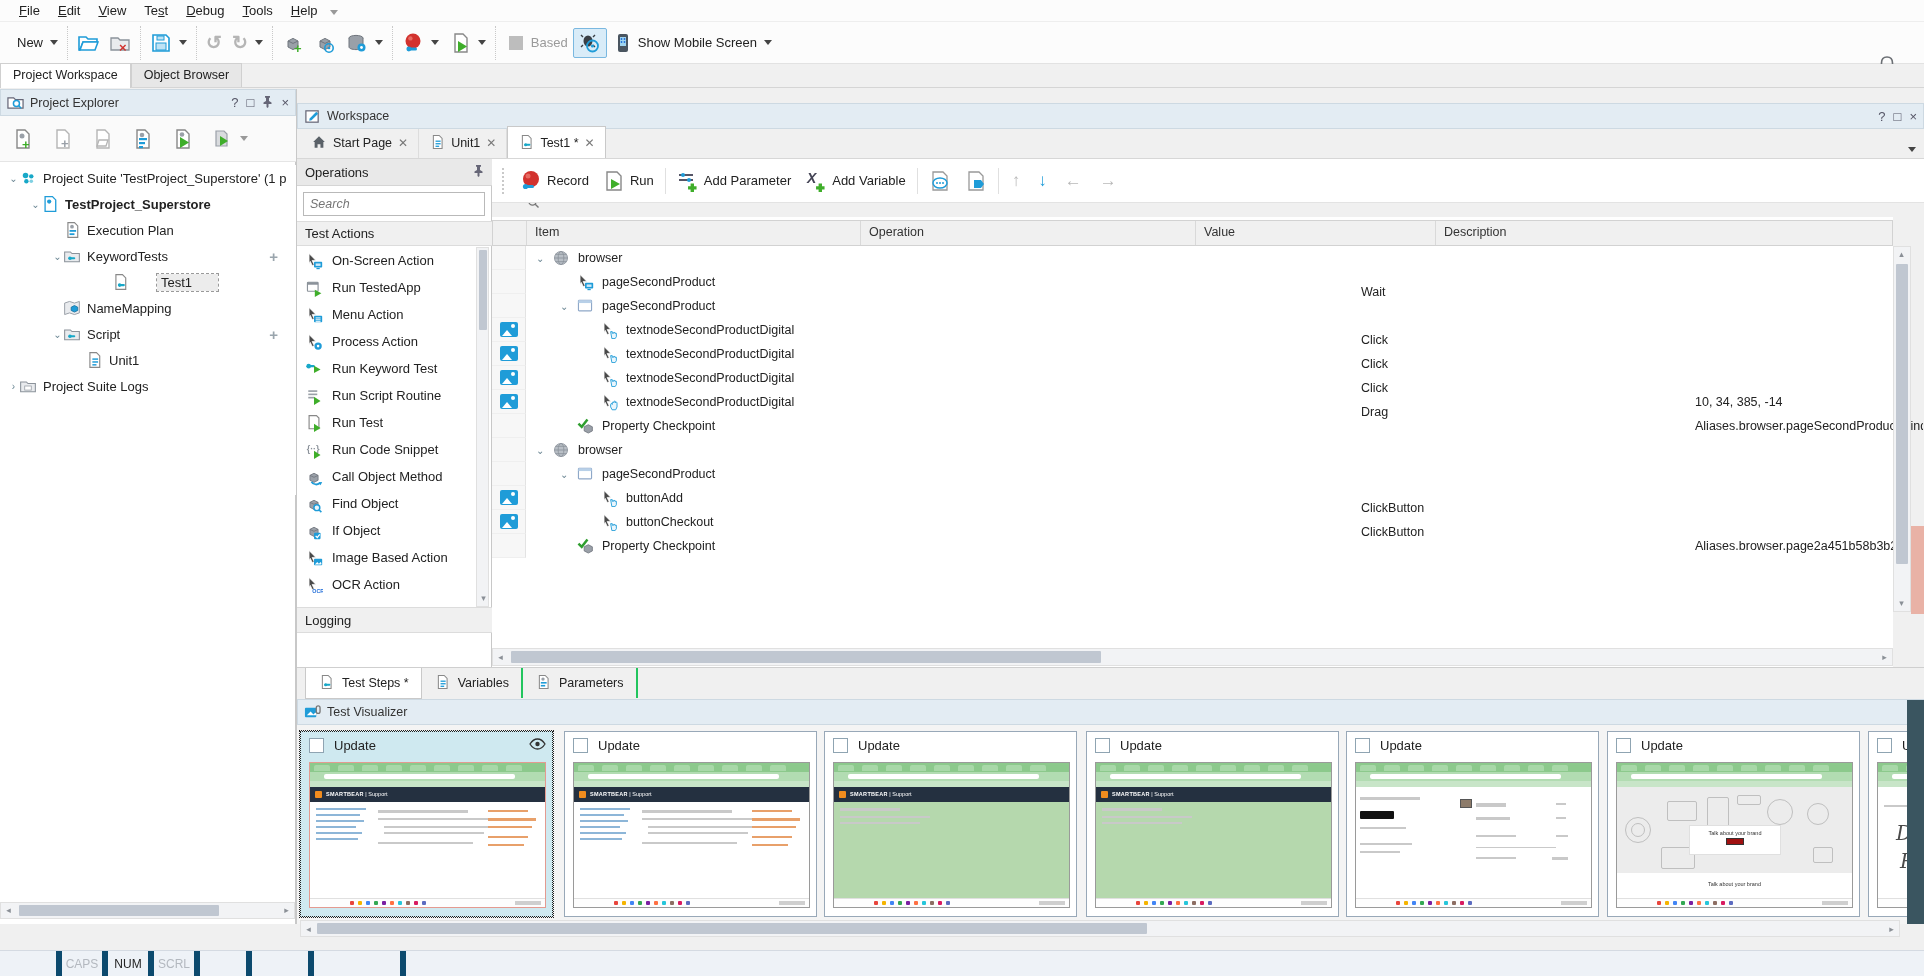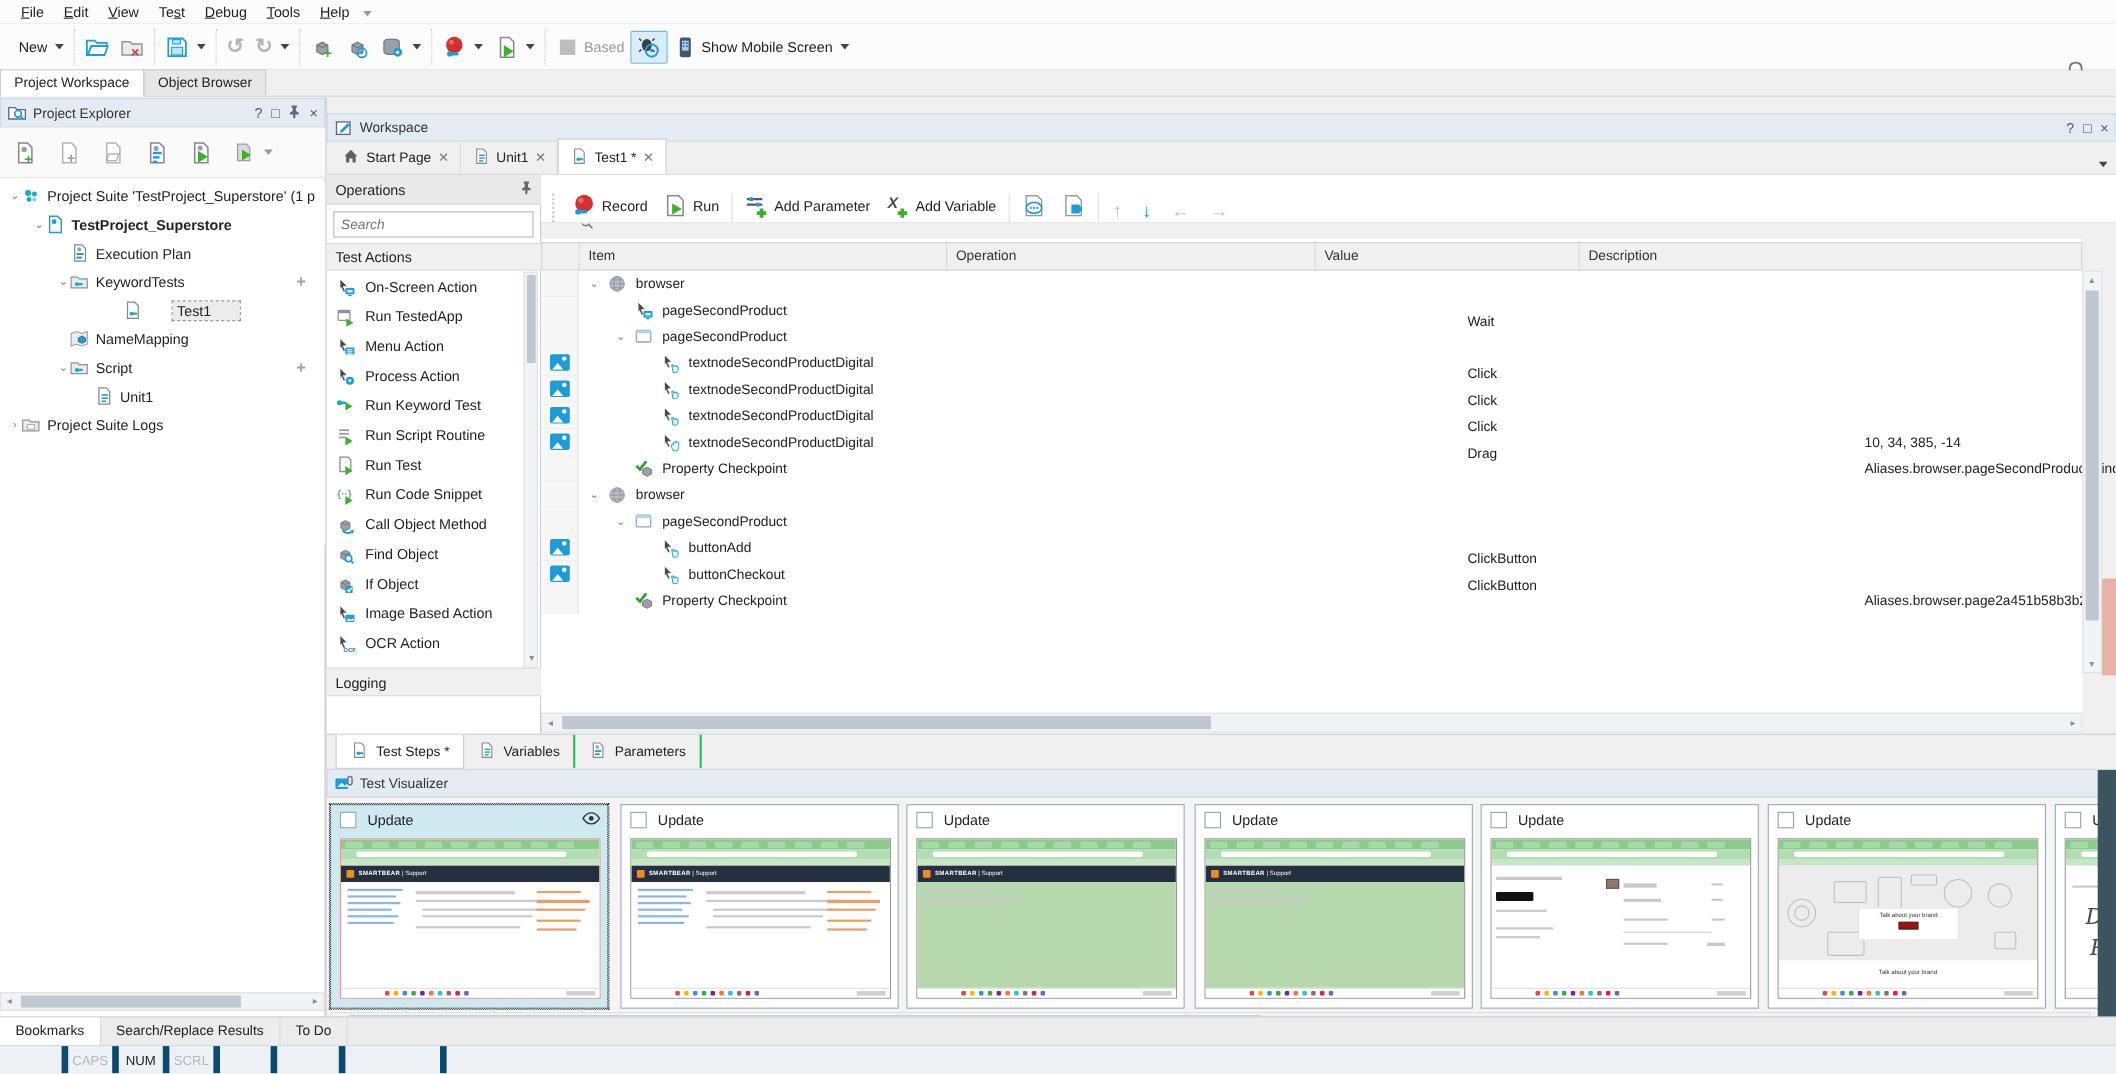--- a/index.html
+++ b/index.html
@@ -71,36 +71,36 @@
   .ops-item { height:27px; display:flex; align-items:center; padding-left:8px; gap:9px; }
   .ops-item span.lbl { white-space:nowrap; }
   #ops-vscroll { position:absolute; right:2px; top:88px; width:13px; height:360px; }
   #ops-footer { position:absolute; left:0; top:448px; width:195px; height:26px; overflow:hidden; }
 
   
   .bic { position:relative; width:18px; height:18px; flex:none; display:inline-block; }
   .bic svg { position:absolute; left:0; top:0; width:14px; height:14px; }
 
   
-  #kwtoolbar { left:492px; top:159px; width:1432px; height:44px; background:#fff; border-bottom:1px solid #e3e3e3; display:flex; align-items:flex-end; padding-left:10px; }
+  #kwtoolbar { left:492px; top:159px; width:1432px; height:44px; background:#fff; border-bottom:1px solid #e3e3e3; display:flex; align-items:center; padding-left:10px; }
   .kw-item { display:flex; align-items:center; gap:5px; padding:4px 7px; font-size:13px; }
   .kw-sep { width:1px; height:26px; background:#e0e0e0; margin:0 4px; }
   .arrow-btn { font-size:17px; padding:0 9px; color:#b9b9b9; font-weight:bold; }
   .arrow-btn.blue { color:#1f9cd8; }
 
   #grid { left:492px; top:217px; width:1401px; height:450px; background:#fff; }
   #grid-hdr { position:absolute; left:0; top:3px; width:1401px; height:26px; background:#f0f0f0; border:1px solid #d2d2d2; display:flex; }
   .gh-cell { border-right:1px solid #d9d9d9; padding:4px 8px; font-size:12.5px; color:#333; }
   #grid-rows { position:absolute; left:0; top:29px; width:1401px; height:330px; }
   .g-row { position:relative; height:24px; display:flex; align-items:center; font-size:12.5px; }
   .g-gutter { position:absolute; left:0; top:0; width:34px; height:24px; border-right:1px solid #e3e3e3; border-bottom:1px solid #efefef; background:#f7f7f7; display:flex; align-items:center; justify-content:center; }
   .g-exp { position:absolute; font-size:10px; color:#6b8794; }
   .g-icon { position:absolute; top:3px; }
   .g-item { position:absolute; white-space:nowrap; }
-  .g-op { position:absolute; left:842px; white-space:nowrap;margin-top:20px; }
+  .g-op { position:absolute; left:869px; white-space:nowrap;margin-top:20px; }
   .g-val { position:absolute; left:1203px; width:228px; white-space:nowrap; overflow:hidden; }
   .thumb-ic { width:18px; height:15px; background:#1f9cd8; border-radius:2px; position:relative; overflow:hidden; }
   .thumb-ic:before { content:""; position:absolute; left:2px; bottom:1px; border-left:5px solid transparent; border-right:5px solid transparent; border-bottom:6px solid #fff; }
   .thumb-ic:after { content:""; position:absolute; right:3px; top:2px; width:4px; height:4px; border-radius:50%; background:#fff; }
   #grid-vscroll { left:1893px; top:246px; width:18px; height:366px; }
   #grid-hscroll { left:492px; top:648px; width:1401px; height:18px; }
 
   
   #edtabs { left:297px; top:667px; width:1627px; height:32px; background:#f0f0f0; display:flex; align-items:flex-start; padding-left:8px; border-top:1px solid #cfcfcf; }
   .ed-tab { display:flex; align-items:center; gap:6px; padding:6px 12px; border-right:2px solid #22c55e; font-size:12.5px; }
@@ -1259,25 +1259,20 @@
           </div>
         </div>
       </div>
   </div>
   <div id="vis-hscroll" class="abs sb">
     <span class="sb-arrow" style="left:0;top:1px;">◂</span>
     <span class="sb-thumb" style="left:16px;top:2px;width:830px;height:11px;"></span>
     <span class="sb-arrow" style="right:0;top:1px;">▸</span>
   </div>
 
-  <div id="bottomtabs" class="abs">
-      <span class="b-tab active">Bookmarks</span>
-      <span class="b-tab">Search/Replace Results</span>
-      <span class="b-tab">To Do</span>
-    </div>
   <div id="statusbar" class="abs">
       <span class="st-cell" style="width: 62px;"></span>
       <span class="st-cell" style="width: 46px;">CAPS</span>
       <span class="st-cell on" style="width: 46px;">NUM</span>
       <span class="st-cell" style="width: 46px;">SCRL</span>
       <span class="st-cell" style="width: 52px;"></span>
       <span class="st-cell" style="width: 62px;"></span>
       <span class="st-cell" style="width: 92px;"></span>
       <span class="st-cell" style="flex: 1 1 0%; border-right: none;"></span>
     </div>

